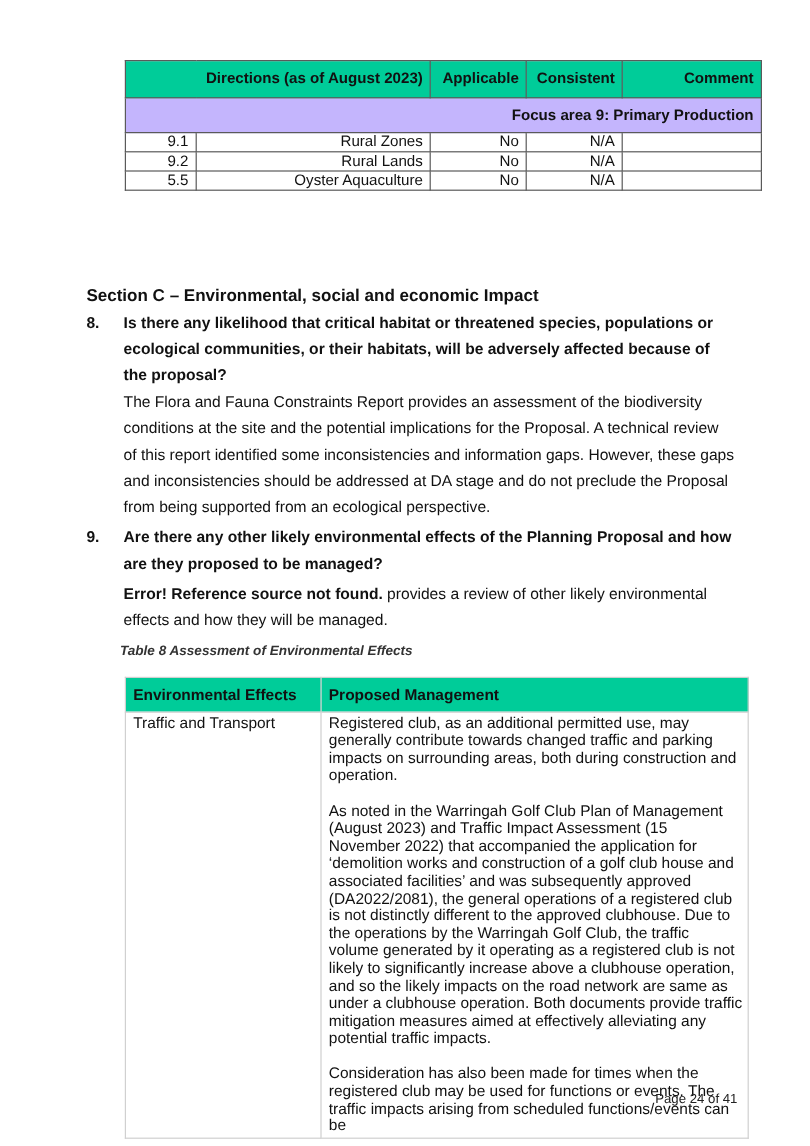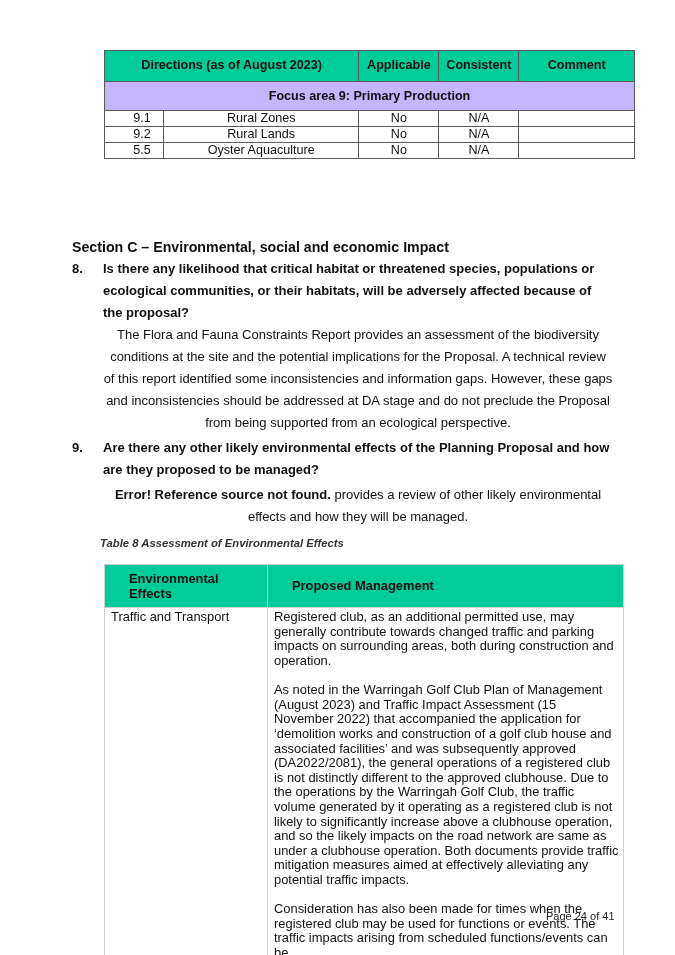--- a/index.html
+++ b/index.html
@@ -1,32 +1,32 @@
 <!DOCTYPE html>
 <html><head>
   <meta charset="utf-8">
   <style>
     html, body { margin: 0; padding: 0; background: #ffffff; }
     body { width: 675px; height: 955px; position: relative; overflow: hidden;
       font-family: "Liberation Sans", sans-serif; color: #111; }
     .t1 { position: absolute; left: 104px; top: 50px; width: 531px; border-collapse: collapse;
       font-size: 12.6px; line-height: 15px; }
-    .t1 td, .t1 th { border: 1px solid #5a5a5a; vertical-align: top; padding: 0 6px; text-align: center; }
+    .t1 td, .t1 th { border: 1px solid #5a5a5a; vertical-align: top; padding: 0 6px; text-align: right; }
     .t1 th { background: #00cc99; font-weight: bold; padding: 7px 6px 8px 6px; }
     .t1 .focus td { background: #c4b5fd; font-weight: bold; padding: 7px 6px 6px 6px; }
     .t1 td.num { width: 30px; padding-left: 22px; }
     .sec-head { position: absolute; left: 72px; top: 239px; font-size: 14.2px; font-weight: bold; }
     .q { position: absolute; left: 72px; width: 540px; font-size: 13px; font-weight: bold; line-height: 22px; }
     .q .qn { position: absolute; left: 0; top: 0; }
     .q .qt { margin-left: 31px; display: block; }
-    .para { position: absolute; left: 103px; width: 510px; font-size: 13px; line-height: 22px; text-align: center; }
+    .para { position: absolute; left: 103px; width: 510px; font-size: 13px; line-height: 22px; }
     .caption { position: absolute; left: 100px; top: 537px; font-size: 11.3px; font-weight: bold; font-style: italic; color: #333; text-align: center; }
     .t2 { position: absolute; left: 104px; top: 564px; width: 520px; border-collapse: collapse;
       font-size: 12.9px; line-height: 14.6px; }
-    .t2 th { background: #00cc99; font-weight: bold; text-align: left; padding: 7px 6px 6px 24px; border: 1px solid #d0d0d0; margin-top: 48px; }
+    .t2 th { background: #00cc99; font-weight: bold; text-align: left; padding: 7px 6px 6px 6px; border: 1px solid #d0d0d0; margin-top: 48px; }
     .t2 td { border: 1px solid #d0d0d0; vertical-align: top; padding: 2px 4px 2px 6px; margin-top: 40px; }
     .t2 td.c1 { width: 152px; }
     .t2 td.c2 p { margin: 0 0 14.6px 0; }
     .t2 td.c2 p:last-child { margin-bottom: 0; }
     .footer { position: absolute; left: 546px; top: 910px; font-size: 11px; color: #222; }
   </style>
 </head>
 <body>
 
 <table class="t1">

